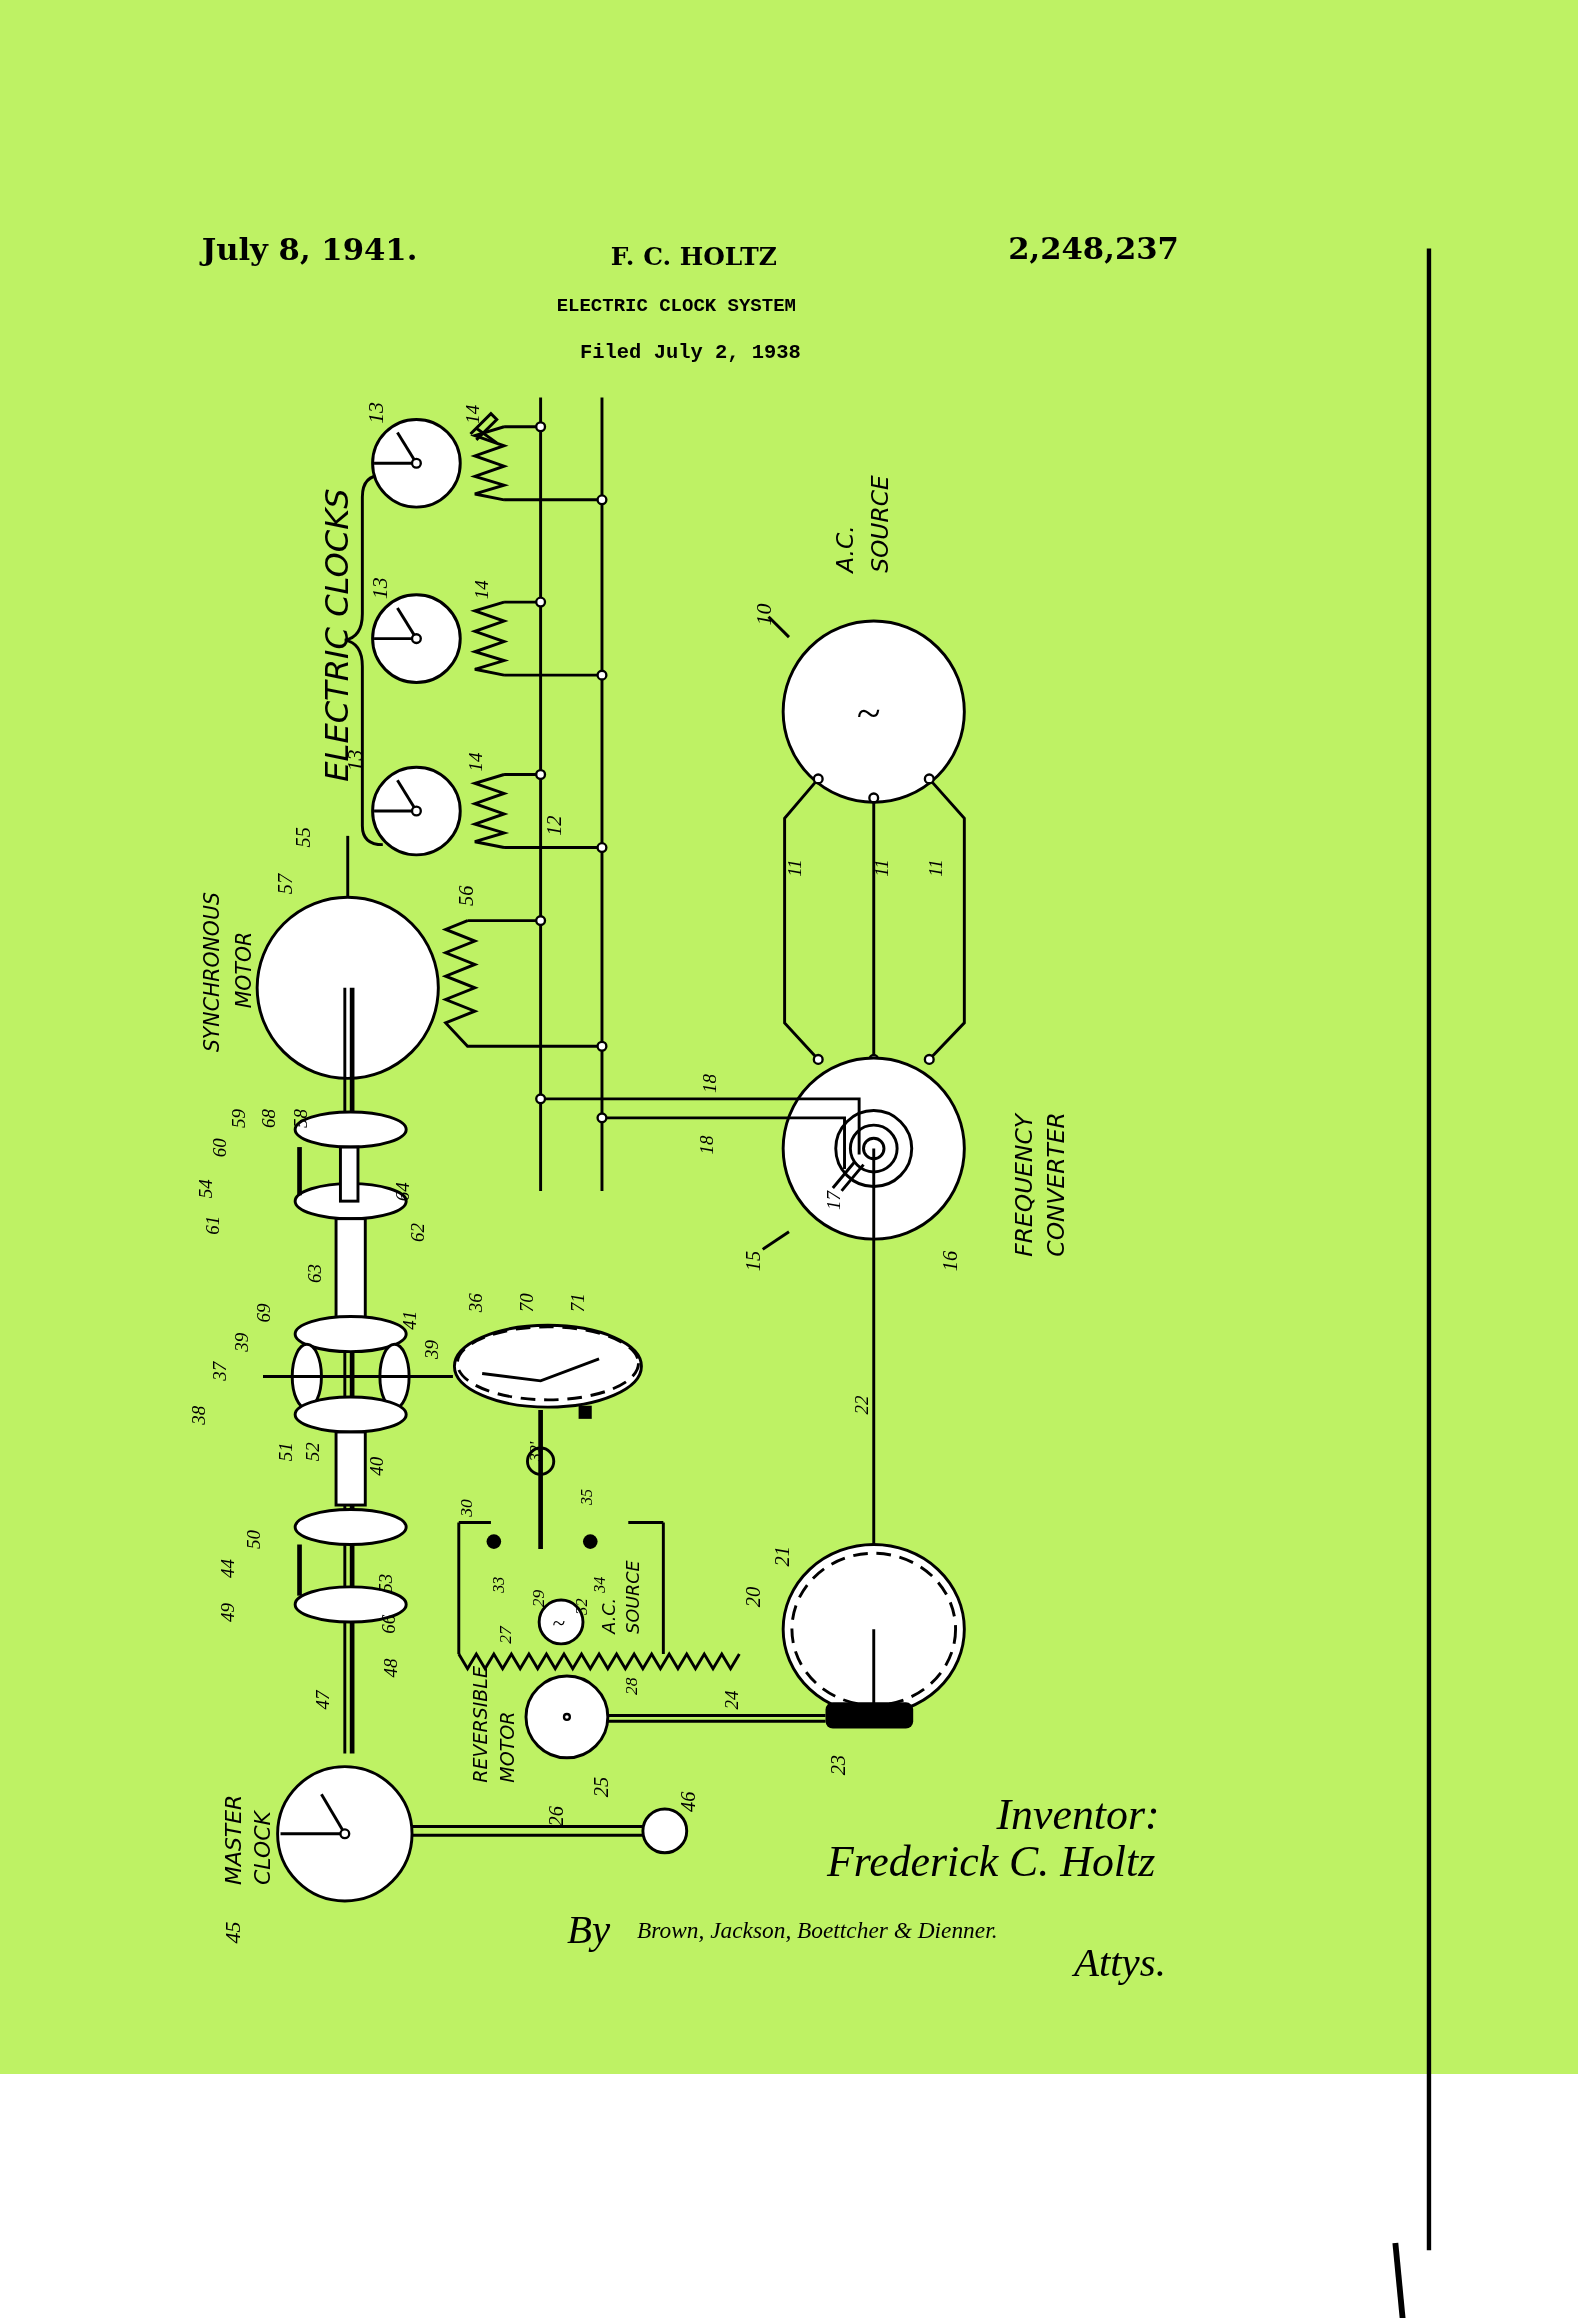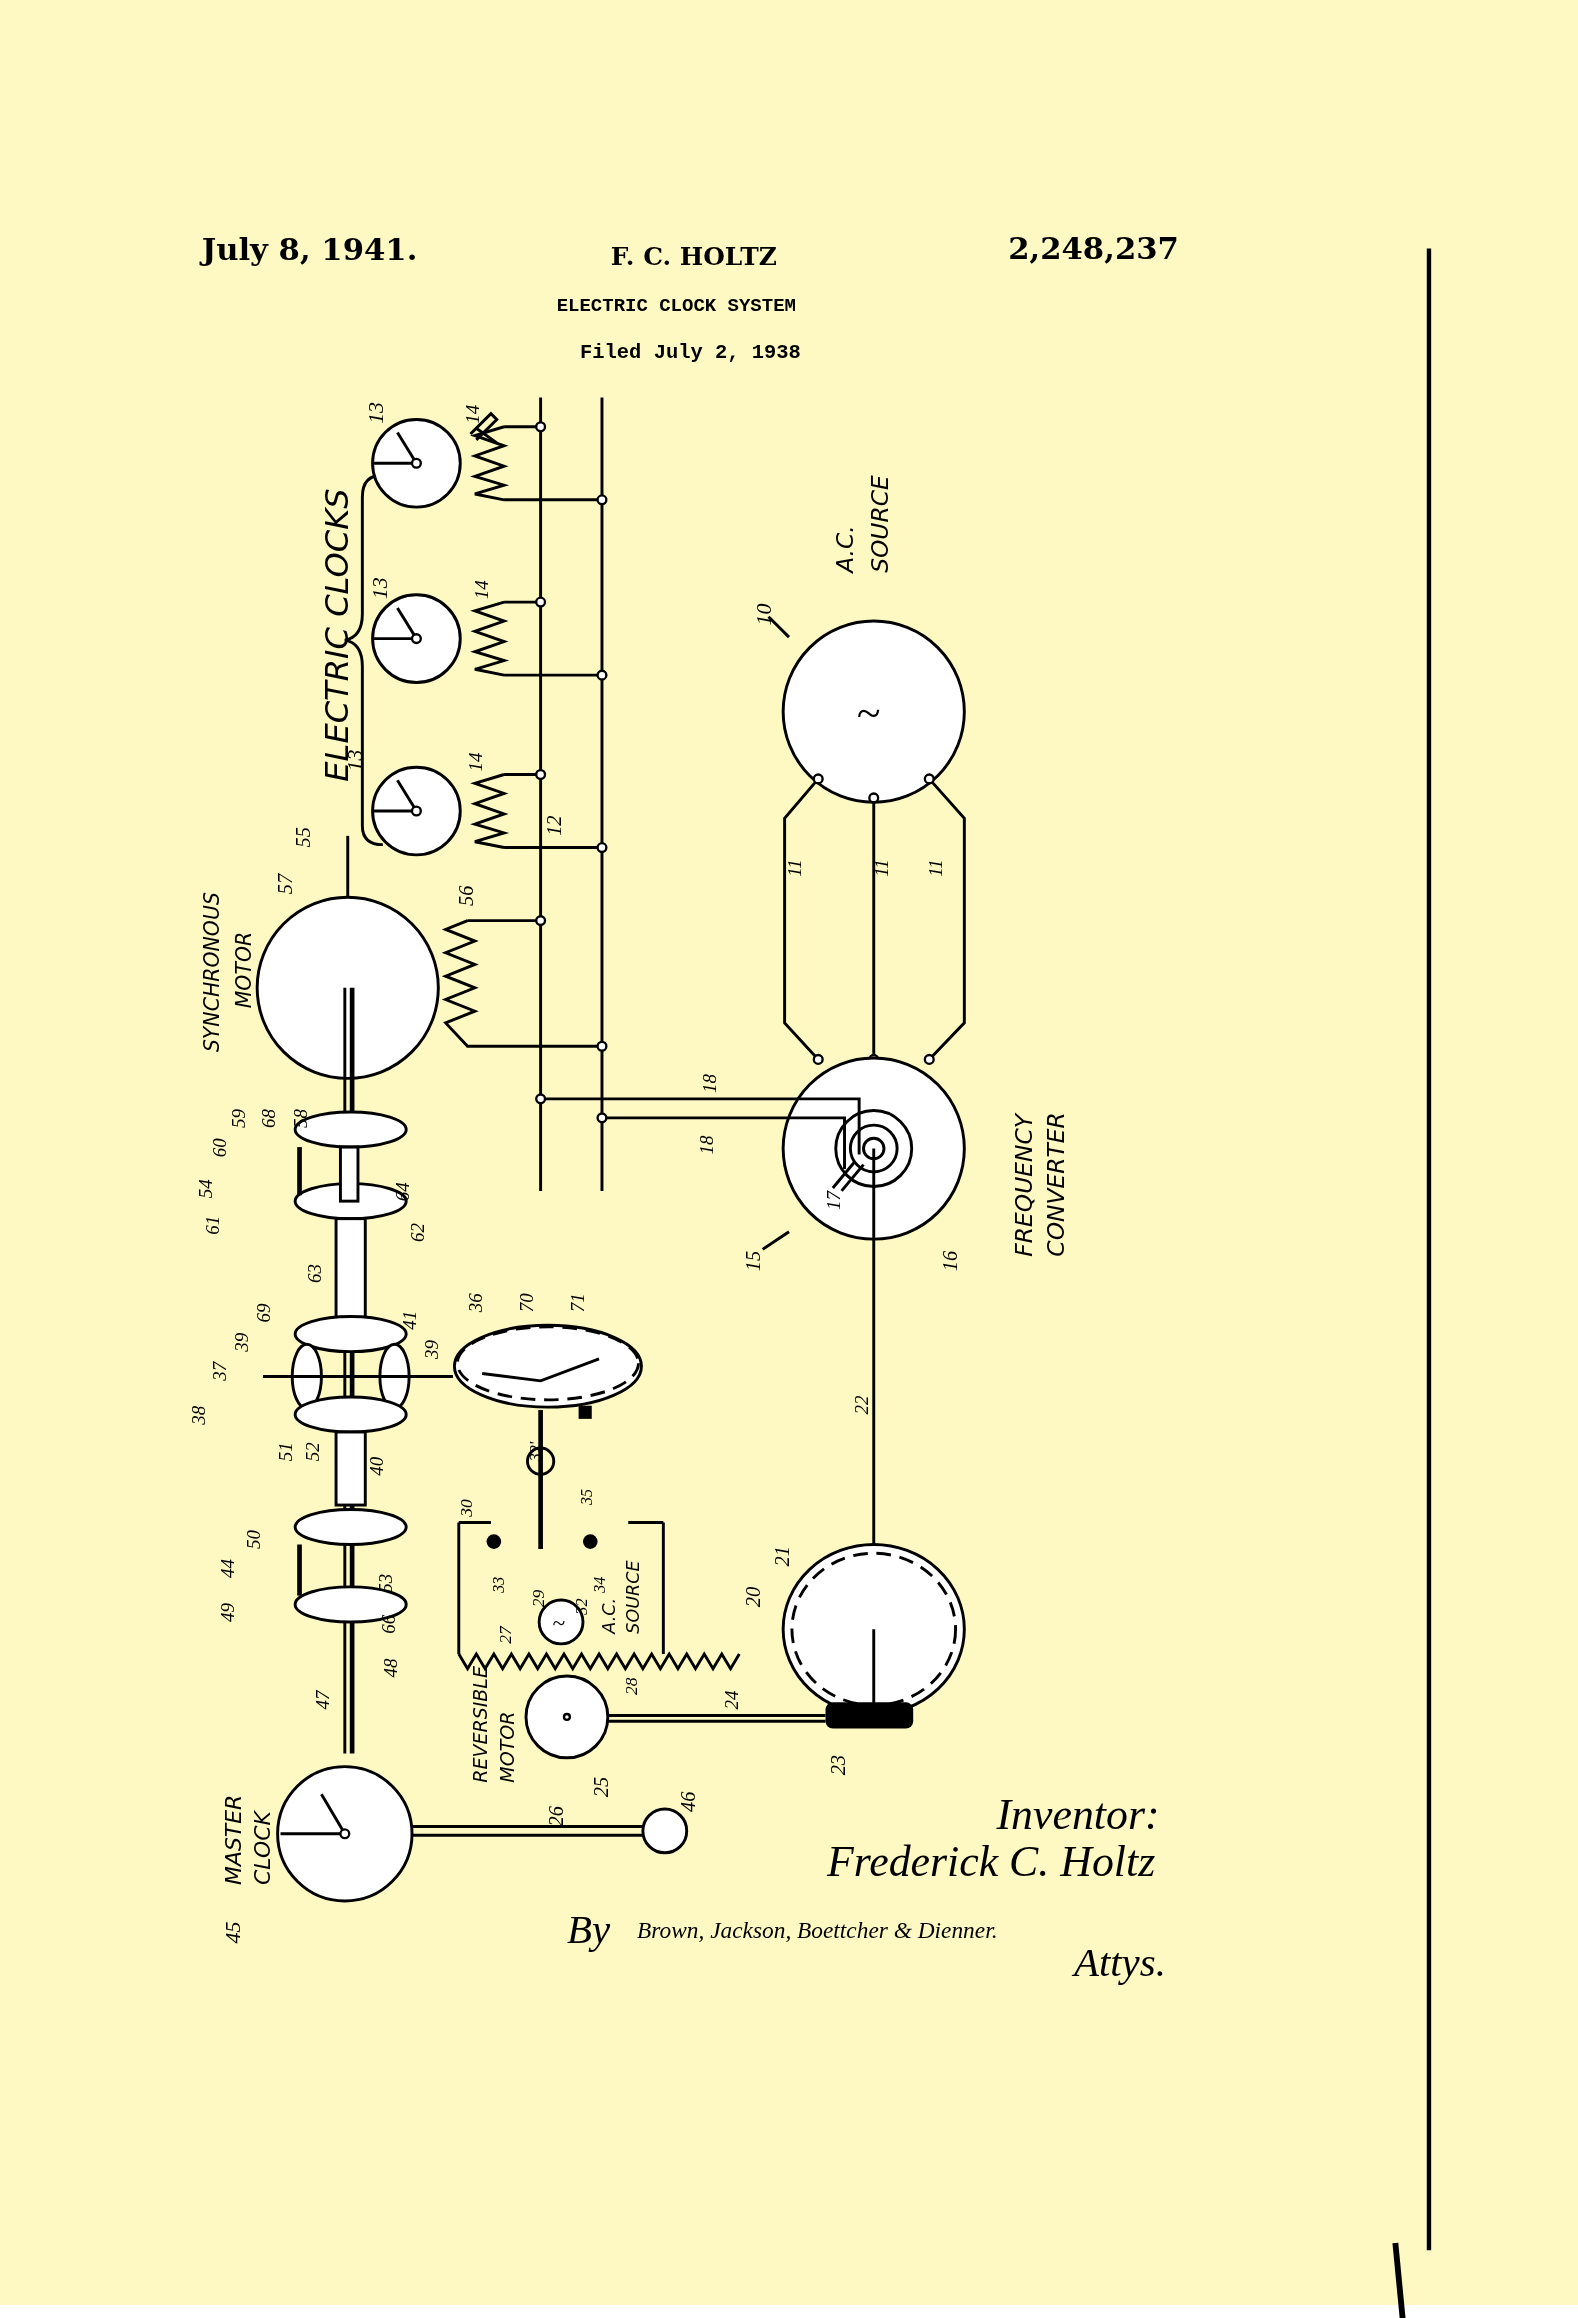--- a/index.html
+++ b/index.html
@@ -1,17 +1,17 @@
 <!DOCTYPE html>
 <html style="font-size:11px"><head>
 <meta charset="utf-8">
 <style>
   html, body { margin: 0; padding: 0; background: #ffffff; }
   body { width: 1578px; height: 2319px; position: relative; overflow: hidden; }
-  .sheet { position: absolute; left: 0; top: 0; width: 1578px; height: 2305px; background: #fef9c3; }
+  .sheet { position: absolute; left: 0; top: 0; width: 1578px; height: 2074px; background: #bef264; }
   svg { position: absolute; left: 0; top: 0; }
   .hdr { font-family: "DejaVu Serif", "Liberation Serif", serif; font-weight: bold; fill: #000; }
   .mono { font-family: "Liberation Mono", "DejaVu Sans Mono", monospace; fill: #000; }
   .lbl { font-family: "DejaVu Sans", "Liberation Sans", sans-serif; font-style: italic; fill: #000; }
   .num { font-family: "Liberation Serif", "DejaVu Serif", serif; font-style: italic; fill: #000; }
   .script { font-family: "Liberation Serif", "DejaVu Serif", serif; font-style: italic; fill: #000; }
   .ln { stroke: #000; stroke-width: 2; fill: none; }
   .lnb { stroke: #000; stroke-width: 3.2; fill: none; }
   .dash { stroke: #000; stroke-width: 2; fill: none; stroke-dasharray: 10 6; }
   .wh { fill: #fff; stroke: #000; stroke-width: 2; }

